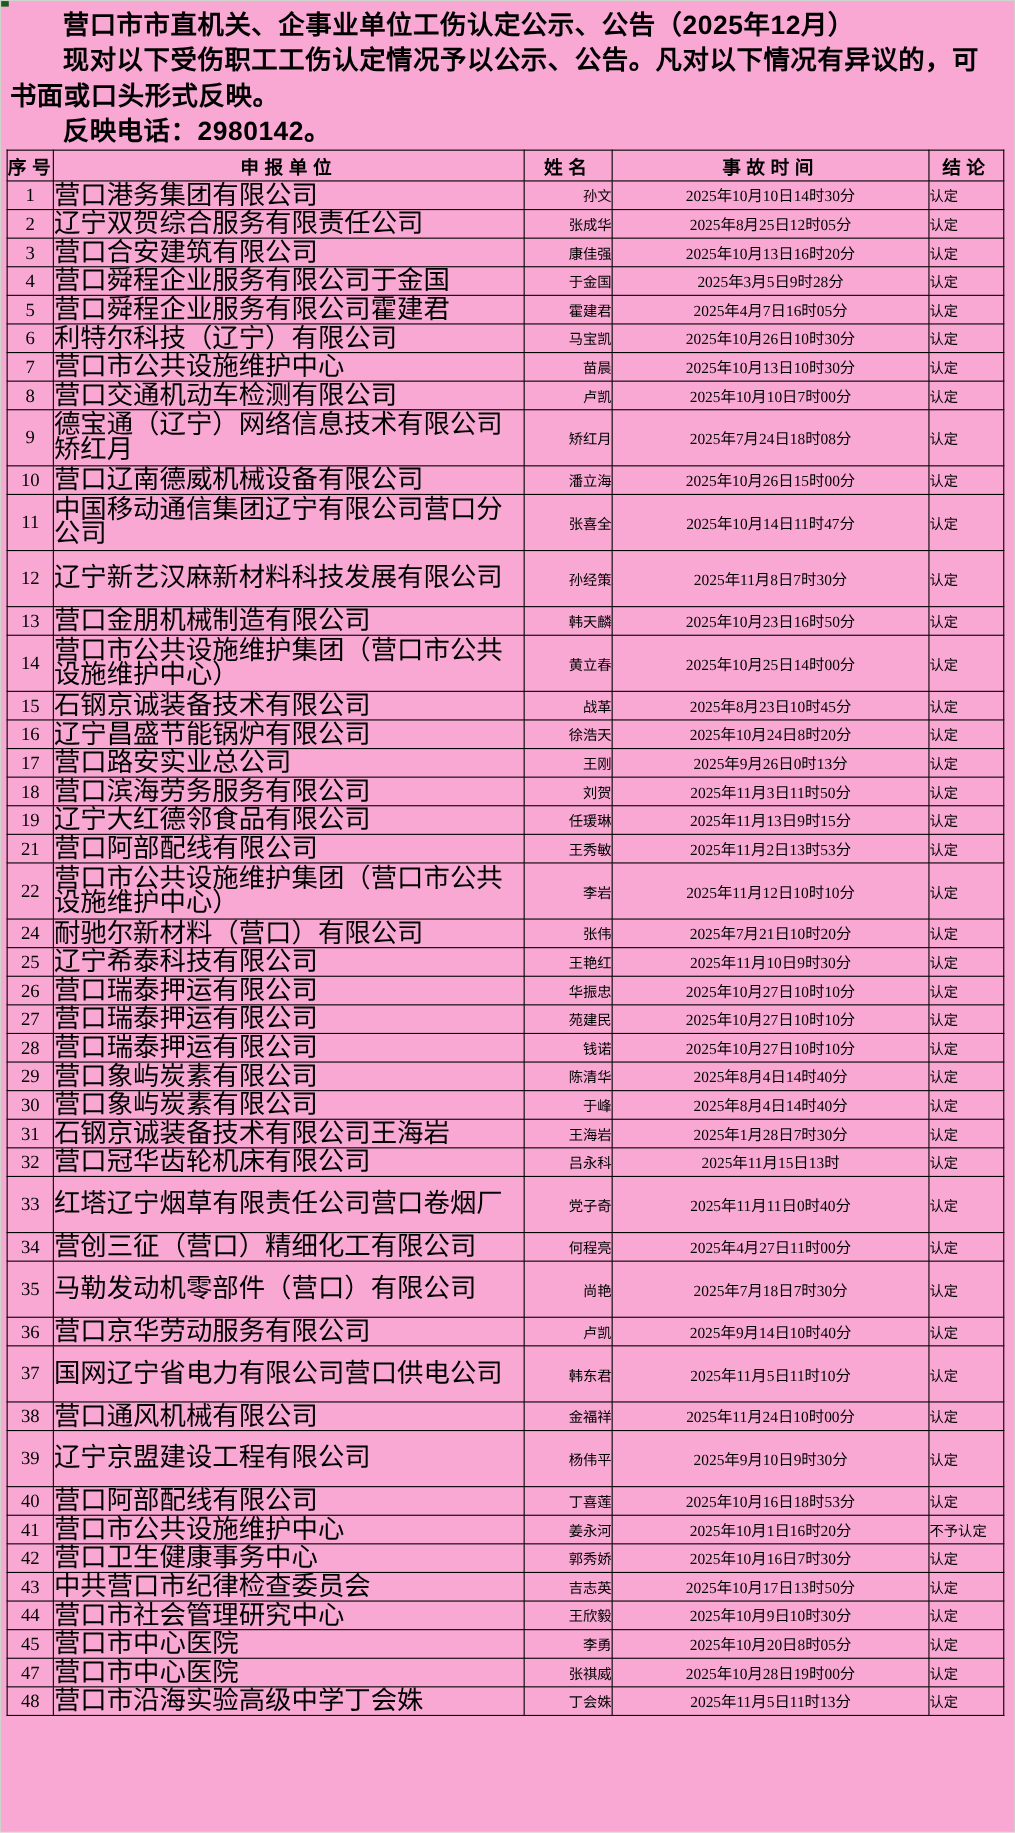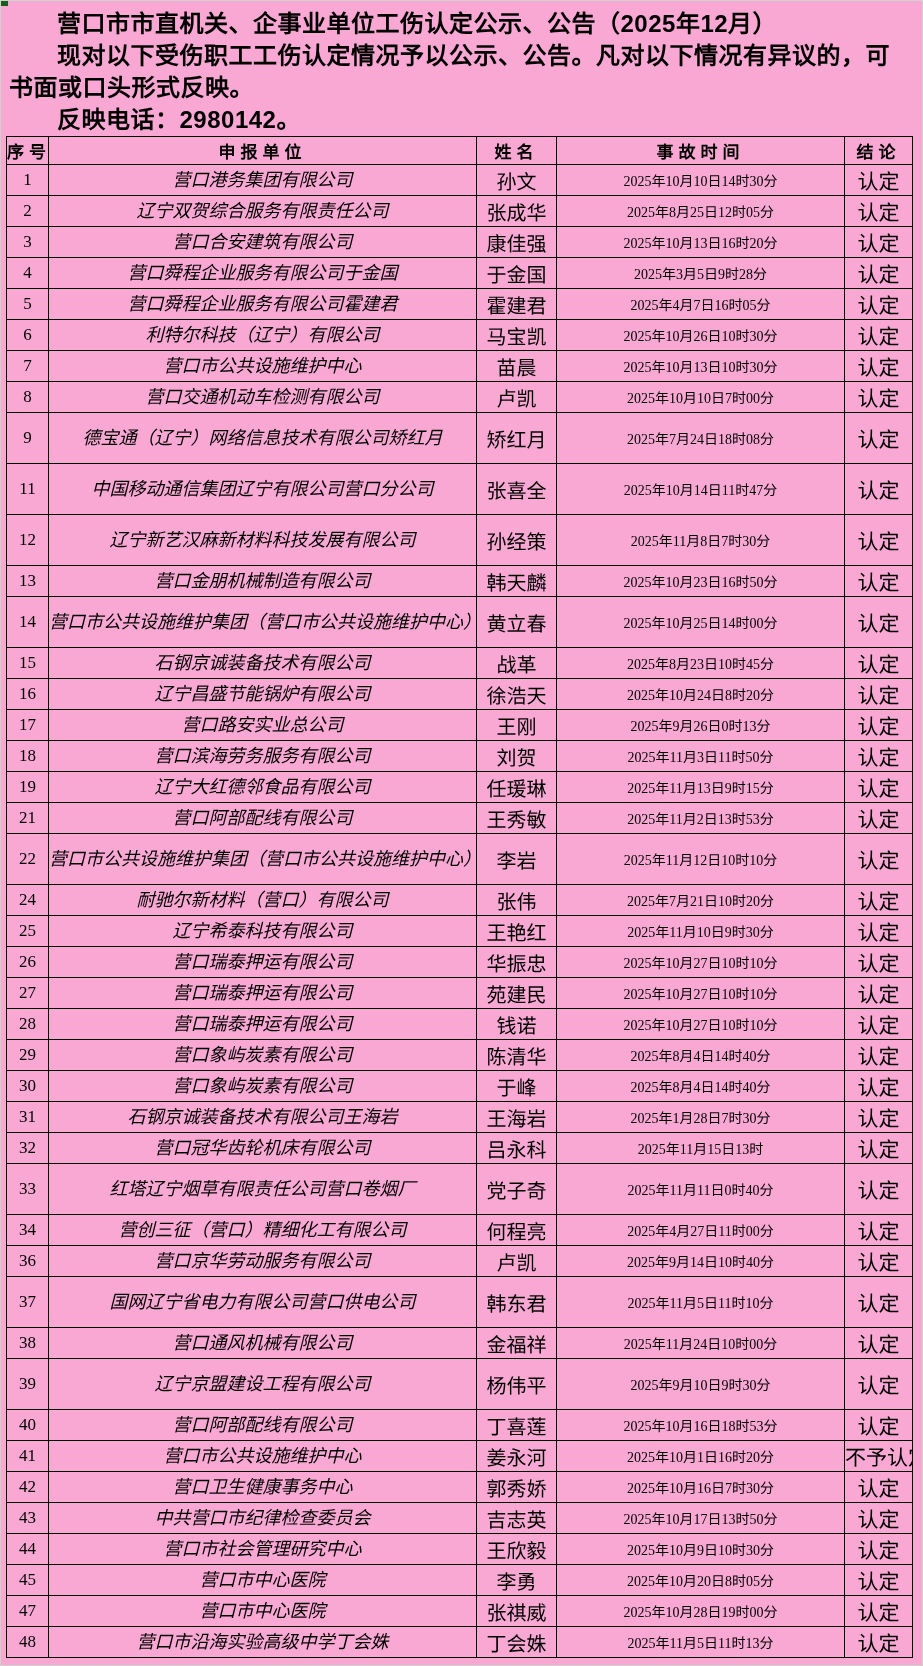--- a/index.html
+++ b/index.html
@@ -63,39 +63,37 @@
     letter-spacing: 5px;
     white-space: nowrap;
   }
   .injury-table tbody tr { height: 26px; }
   .injury-table tbody tr.tall { height: 51px; }
   .cell-no {
     text-align: center;
     font-size: 17px;
   }
   .cell-unit {
-    text-align: center;
-    font-size: 18px;
+    text-align: left;
+    font-size: 24px;
     padding: 0 2px 0 3px;
     line-height: 22px;
-    font-style: italic;
   }
   .cell-name {
-    text-align: center;
-    font-size: 20px;
+    text-align: right;
+    font-size: 13px;
     white-space: nowrap;
   }
   .cell-time {
     text-align: center;
     font-size: 14px;
     white-space: nowrap;
   }
   .cell-result {
-    text-align: center;
-    font-size: 21px;
+    font-size: 13px;
     white-space: nowrap;
   }
 </style>
 </head>
 <body>
 
 <div class="page">
   <div class="corner-mark"></div>
 
   <div class="doc-header">
@@ -178,20 +176,27 @@
       <td class="cell-time">2025年10月10日7时00分</td>
       <td class="cell-result">认定</td>
     </tr>
         <tr class="tall">
       <td class="cell-no">9</td>
       <td class="cell-unit">德宝通（辽宁）网络信息技术有限公司矫红月</td>
       <td class="cell-name">矫红月</td>
       <td class="cell-time">2025年7月24日18时08分</td>
       <td class="cell-result">认定</td>
     </tr>
+        <tr>
+      <td class="cell-no">10</td>
+      <td class="cell-unit">营口辽南德威机械设备有限公司</td>
+      <td class="cell-name">潘立海</td>
+      <td class="cell-time">2025年10月26日15时00分</td>
+      <td class="cell-result">认定</td>
+    </tr>
         <tr class="tall">
       <td class="cell-no">11</td>
       <td class="cell-unit">中国移动通信集团辽宁有限公司营口分公司</td>
       <td class="cell-name">张喜全</td>
       <td class="cell-time">2025年10月14日11时47分</td>
       <td class="cell-result">认定</td>
     </tr>
         <tr class="tall">
       <td class="cell-no">12</td>
       <td class="cell-unit">辽宁新艺汉麻新材料科技发展有限公司</td>
@@ -330,20 +335,27 @@
       <td class="cell-unit">红塔辽宁烟草有限责任公司营口卷烟厂</td>
       <td class="cell-name">党子奇</td>
       <td class="cell-time">2025年11月11日0时40分</td>
       <td class="cell-result">认定</td>
     </tr>
         <tr>
       <td class="cell-no">34</td>
       <td class="cell-unit">营创三征（营口）精细化工有限公司</td>
       <td class="cell-name">何程亮</td>
       <td class="cell-time">2025年4月27日11时00分</td>
+      <td class="cell-result">认定</td>
+    </tr>
+        <tr class="tall">
+      <td class="cell-no">35</td>
+      <td class="cell-unit">马勒发动机零部件（营口）有限公司</td>
+      <td class="cell-name">尚艳</td>
+      <td class="cell-time">2025年7月18日7时30分</td>
       <td class="cell-result">认定</td>
     </tr>
         <tr>
       <td class="cell-no">36</td>
       <td class="cell-unit">营口京华劳动服务有限公司</td>
       <td class="cell-name">卢凯</td>
       <td class="cell-time">2025年9月14日10时40分</td>
       <td class="cell-result">认定</td>
     </tr>
         <tr class="tall">

